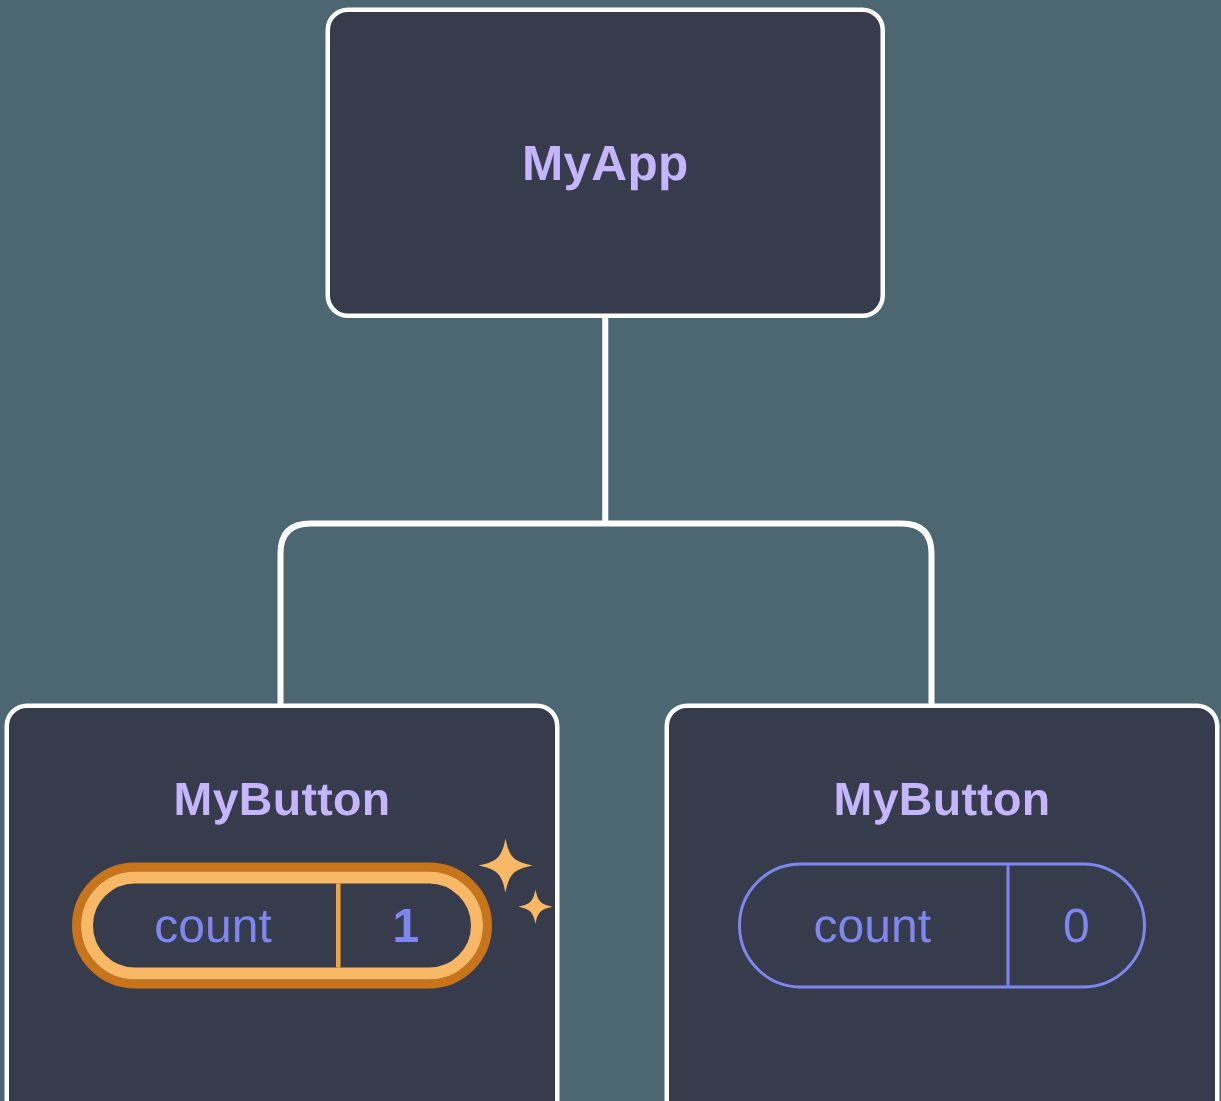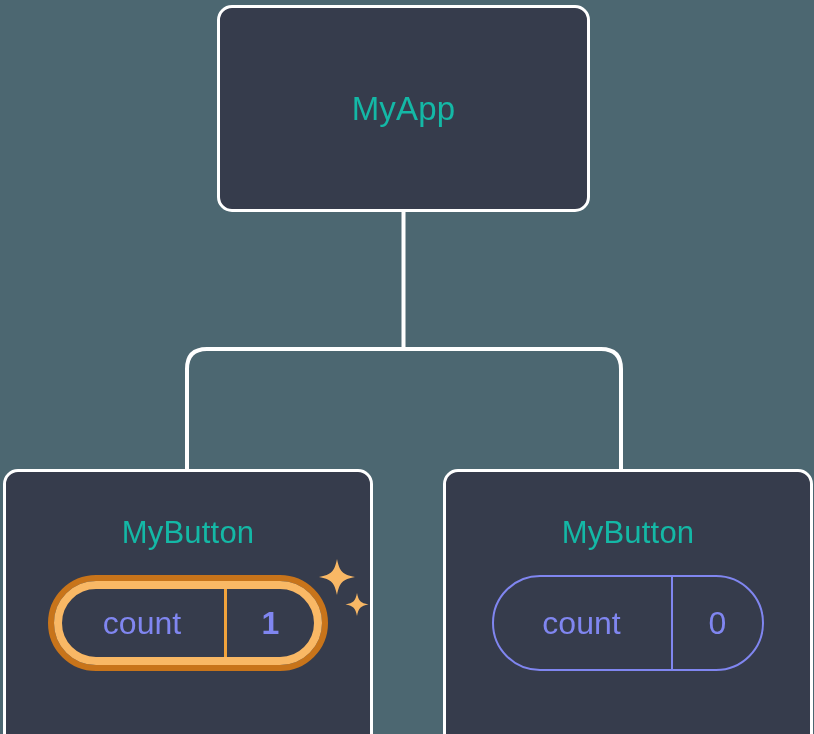--- a/index.html
+++ b/index.html
@@ -63,41 +63,41 @@
   #node-left {
     left: 3px;
     width: 370px;
   }
   #node-right {
     left: 443px;
     width: 370px;
   }
 
   .node-title {
-    color: #14b8a6;
+    color: #c4b5fd;
     font-size: 31px;
-    font-weight: 400;
+    font-weight: 700;
     letter-spacing: 0.2px;
     line-height: 1;
     white-space: nowrap;
   }
 
   
   .badge-wrap {
     position: relative;
     margin-top: 27px;
   }
 
   .badge {
     box-sizing: border-box;
     display: flex;
     align-items: stretch;
     border-radius: 999px;
     background: transparent;
-    height: 96px;
+    height: 84px;
   }
 
   .badge-cell {
     display: flex;
     align-items: center;
     justify-content: center;
     line-height: 1;
     white-space: nowrap;
   }
   .badge-key {

